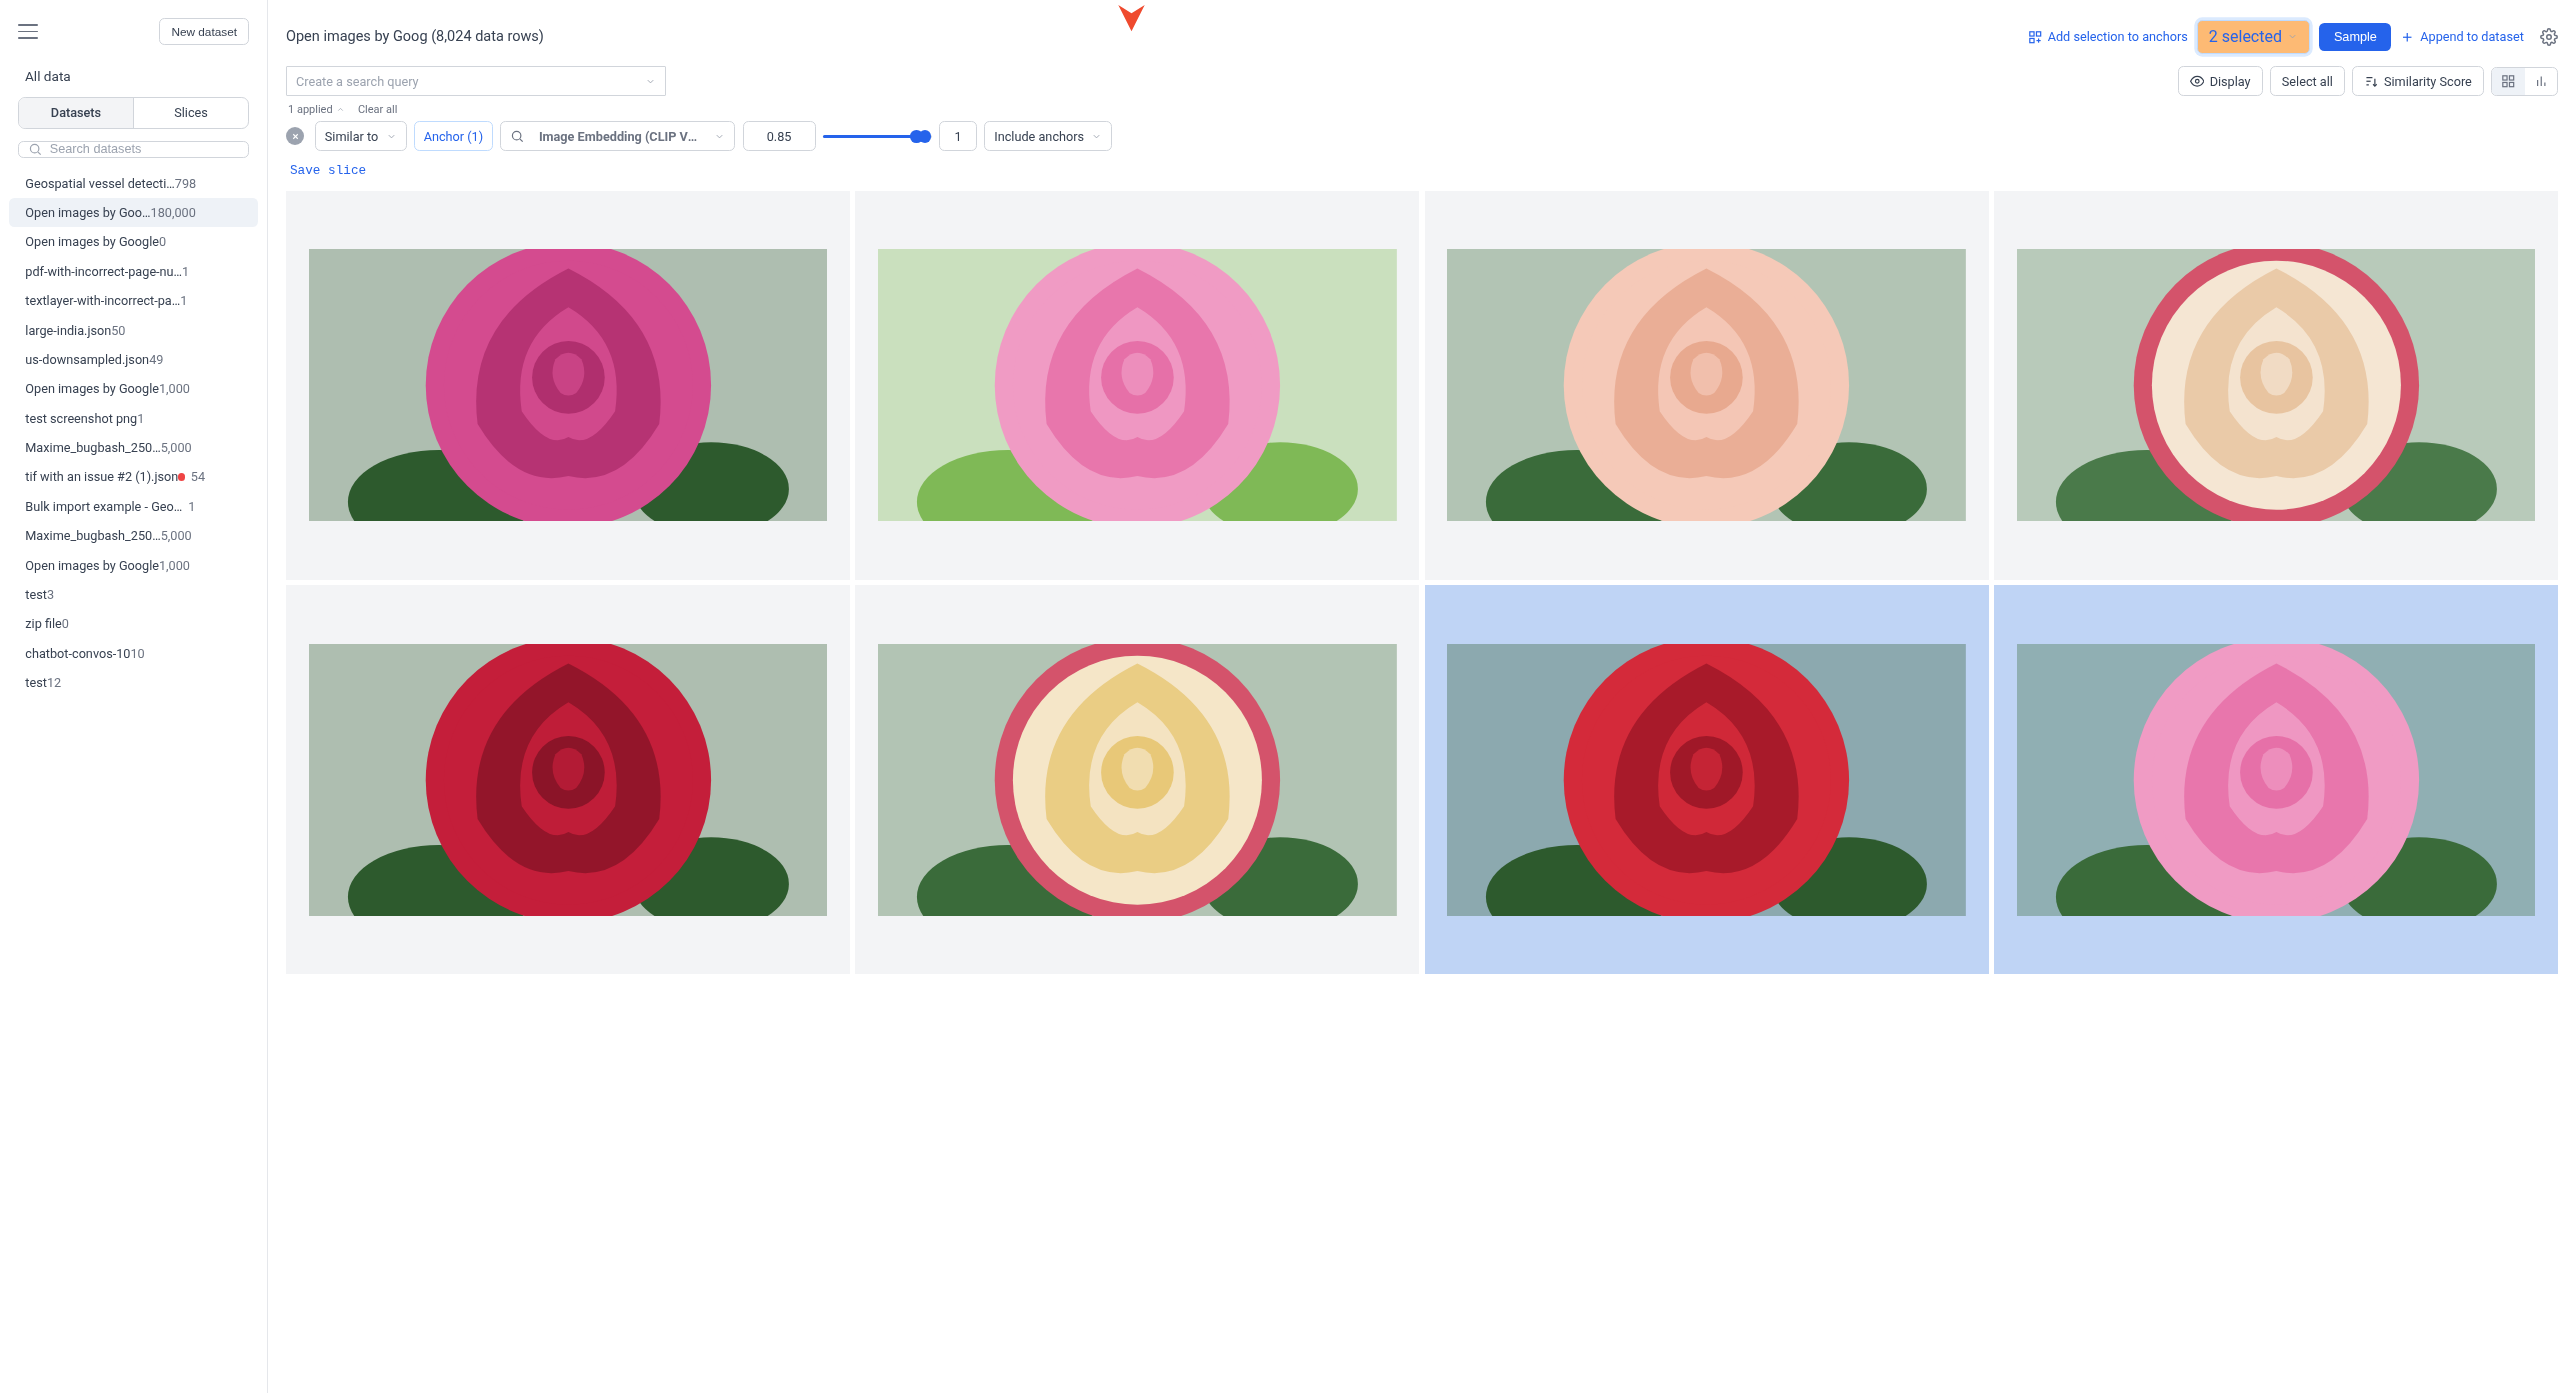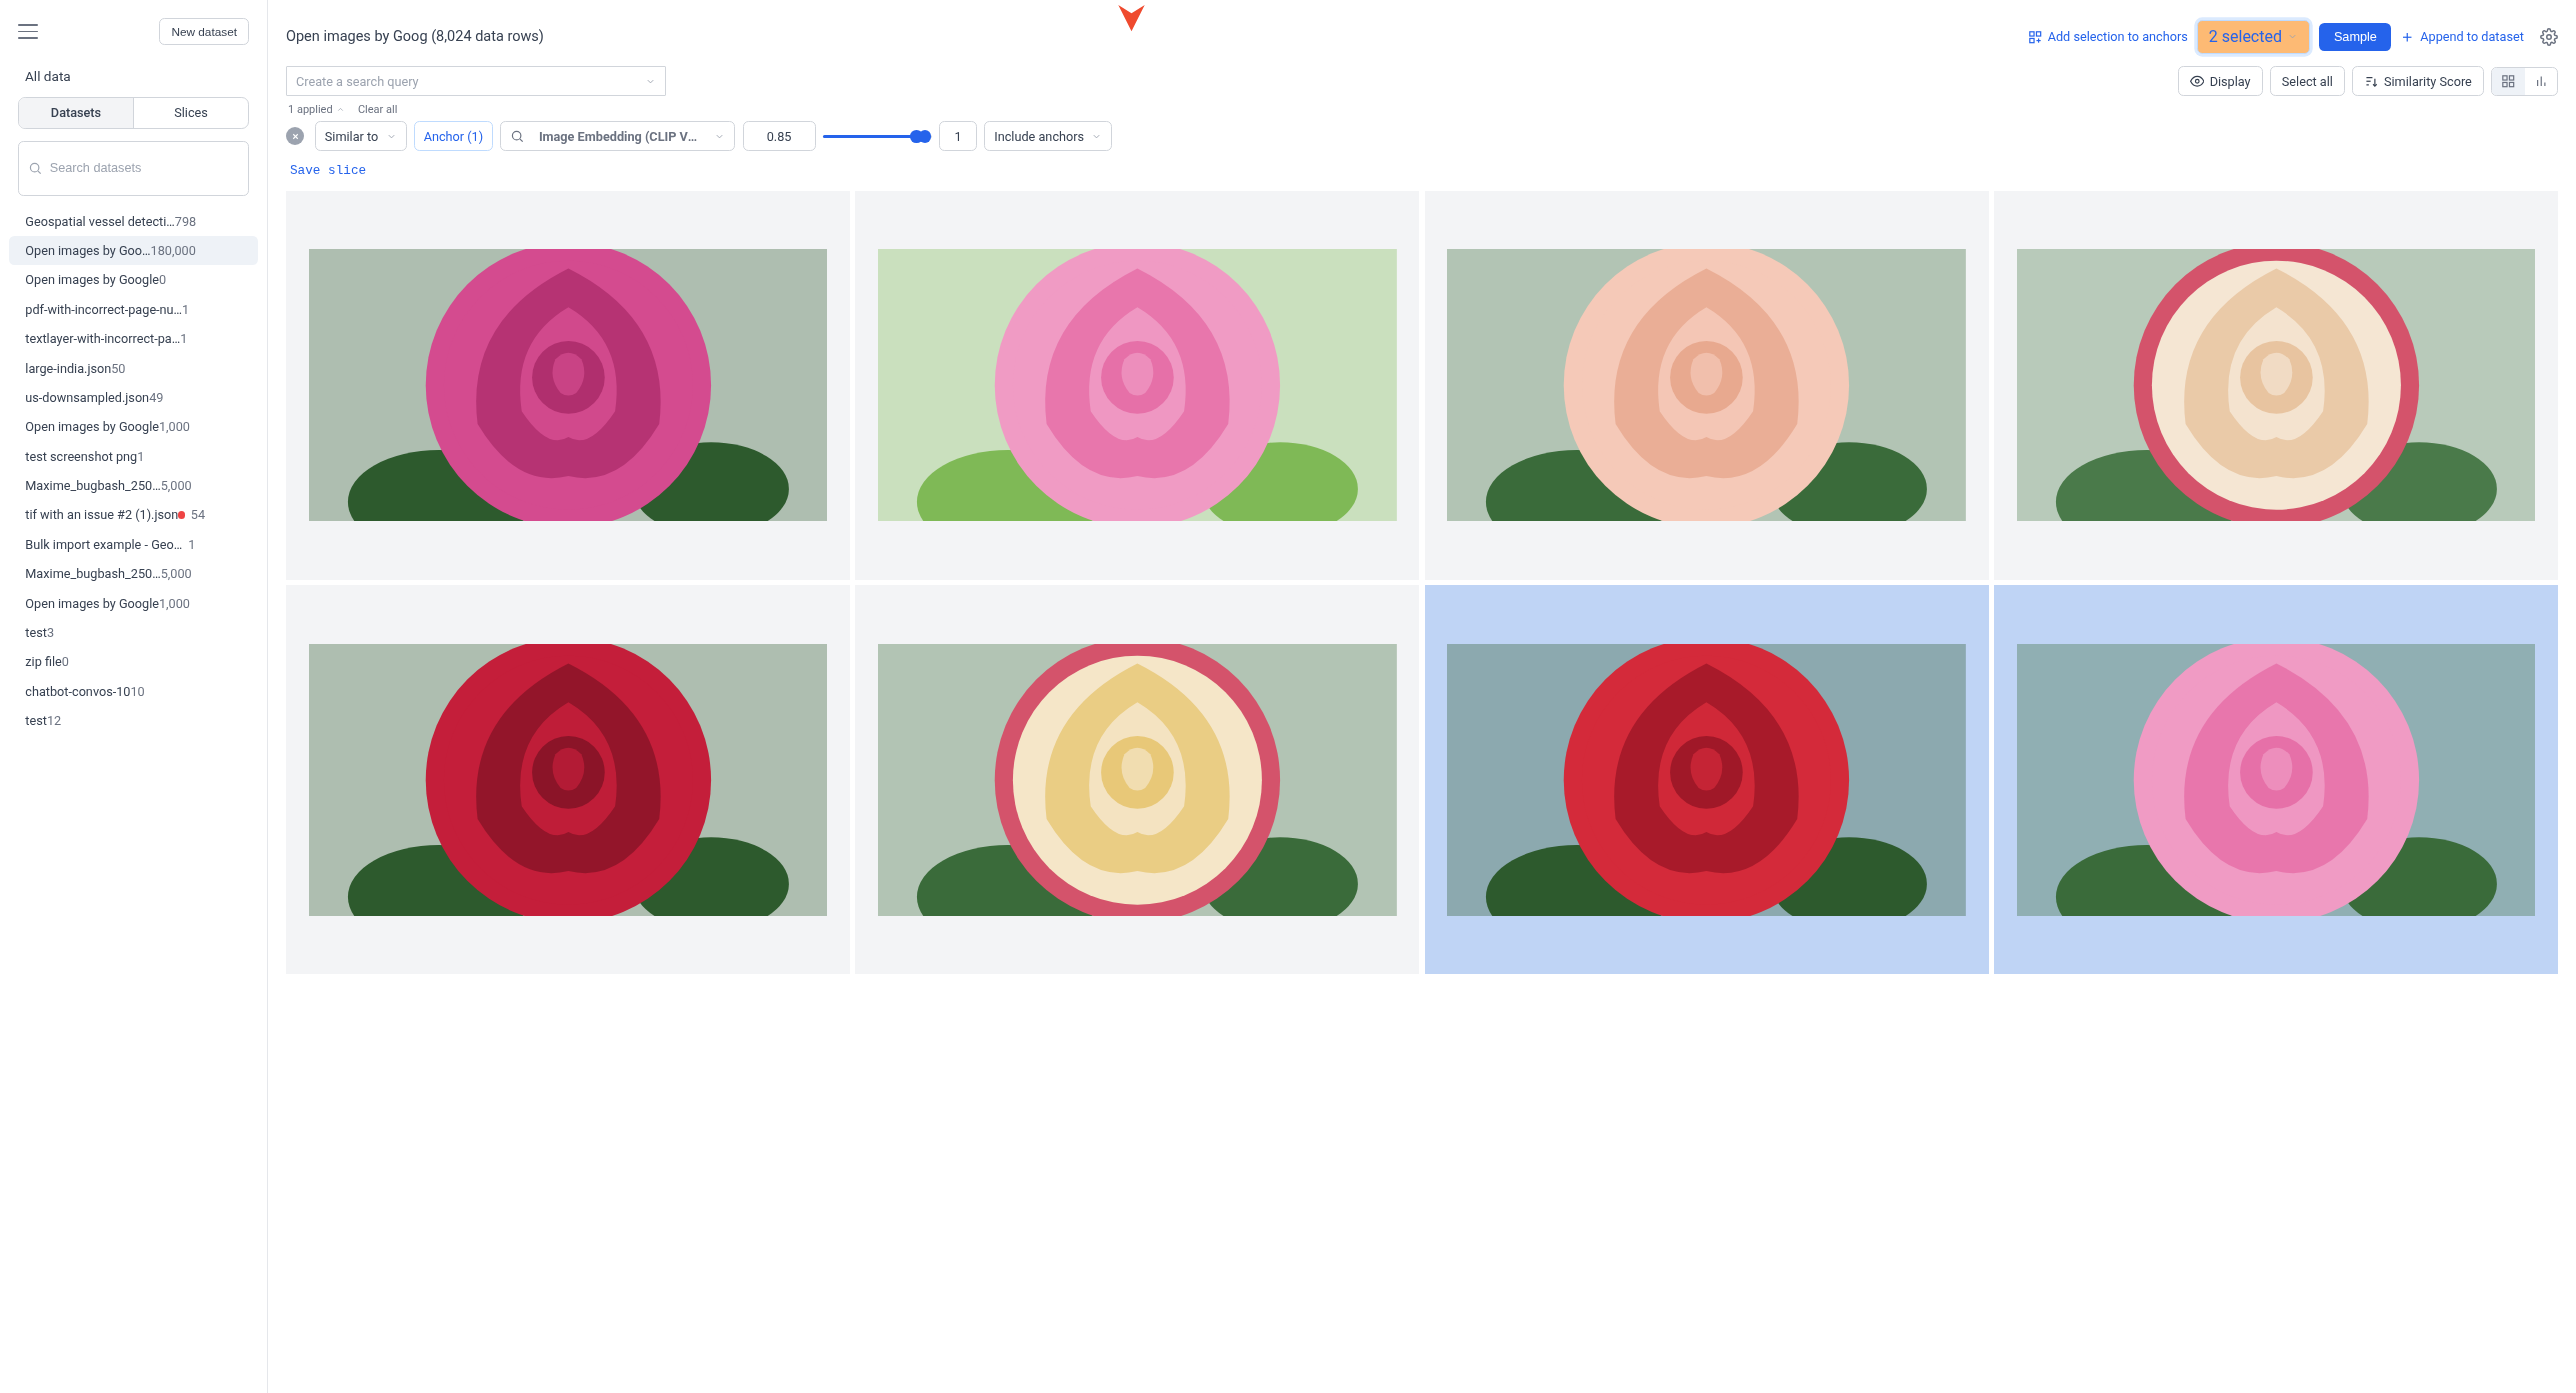--- a/index.html
+++ b/index.html
@@ -15,21 +15,21 @@
 
 .all-data { padding: 9px 18px 12.7px 25px; font-size: 13.6px; color: #374151; cursor: pointer; }
 
 .tabs-wrap { padding: 0 18px; }
 .tabs { display: flex; border: 0.9px solid #d1d5db; border-radius: 7.2px; overflow: hidden; }
 .tab { flex: 1; text-align: center; padding: 7.2px 0; font-size: 12.7px; cursor: pointer; color: #374151; }
 .tab.active { background: #f3f4f6; font-weight: 500; }
 .tab + .tab { border-left: 0.9px solid #d1d5db; }
 
 .search-wrap { padding: 12.7px 18px 9px 18px; }
-.search-box { display: flex; align-items: center; gap: 7.2px; border: 0.9px solid #d1d5db; border-radius: 5.4px; padding: 19px 9px; }
+.search-box { display: flex; align-items: center; gap: 7.2px; border: 0.9px solid #d1d5db; border-radius: 5.4px; padding: 0 9px; }
 .search-box input { border: none; outline: none; flex: 1; font-size: 12.7px; color: #374151; }
 .search-box input::placeholder { color: #9ca3af; }
 .search-icon-svg { width: 14.5px; height: 14.5px; color: #9ca3af; }
 
 .ds-list { flex: 1; overflow-y: auto; padding: 1.8px 9px 9px 9px; }
 .ds-item { display: flex; align-items: center; justify-content: flex-start; padding: 7.2px 11px 7.2px 16.3px; border-radius: 5.4px; cursor: pointer; font-size: 12.7px; }
 .ds-item.active { background: #eef2f7; }
 .ds-name { white-space: nowrap; overflow: hidden; text-overflow: ellipsis; max-width: 163px; color: #374151; }
 .ds-right { display: flex; align-items: center; gap: 5.4px; }
 .ds-count { color: #6b7280; font-size: 12.7px; }

